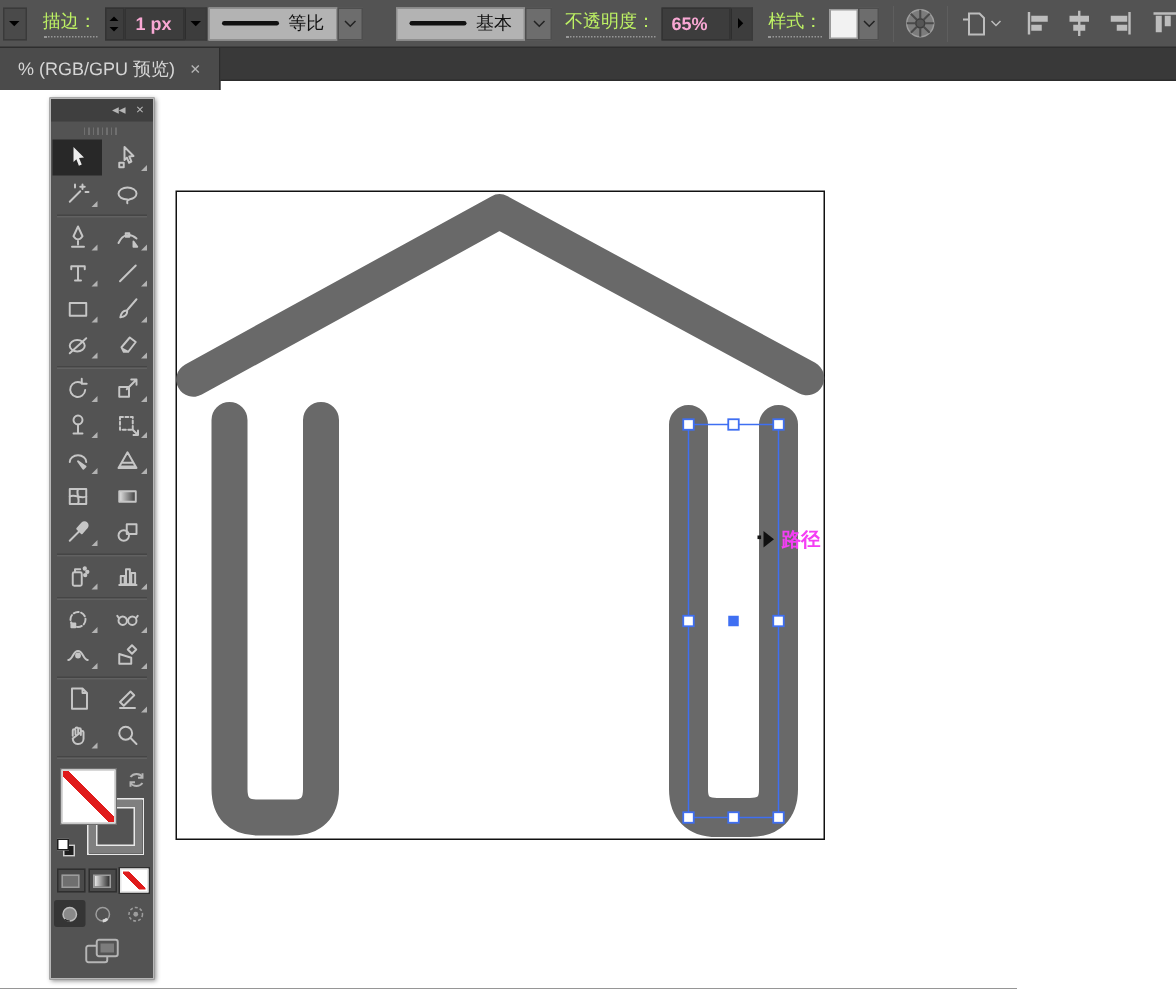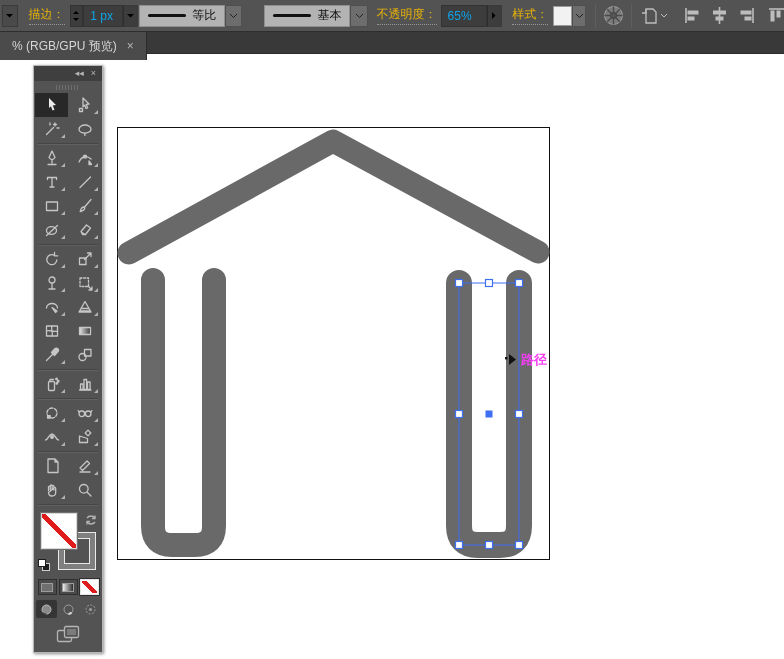--- a/index.html
+++ b/index.html
@@ -3,23 +3,23 @@
 <meta charset="utf-8">
 <style>
   html,body{margin:0;padding:0;background:#2b2b2b;}
   *{box-sizing:border-box;}
   #app{position:relative;width:784px;height:659px;overflow:hidden;
        font-family:"Liberation Sans","DejaVu Sans",sans-serif;background:#fff;}
 
   
   .toolbar{position:absolute;left:0;top:0;width:784px;height:32px;background:#535353;
            border-bottom:1px solid #2e2e2e;display:flex;align-items:center;white-space:nowrap;}
-  .tb-label{color:#eab308;font-size:12px;border-bottom:1px dotted #979797;padding-bottom:1px;}
-  .tb-field{background:#3d3d3d;color:#0ea5e9;font-size:12px;height:22px;display:flex;
-            align-items:center;padding:0 6px;border:1px solid #333;}
+  .tb-label{color:#bef264;font-size:12px;border-bottom:1px dotted #979797;padding-bottom:1px;}
+  .tb-field{background:#3d3d3d;color:#f9a8d4;font-size:12px;height:22px;display:flex;
+            align-items:center;padding:0 6px;border:1px solid #333;font-weight:bold;}
   .chev-btn{height:22px;width:18px;display:flex;align-items:center;justify-content:center;background:#4a4a4a;border:1px solid #3a3a3a;}
   .chev-dark{background:#3d3d3d;border-left:1px solid #2e2e2e;}
   .lightbox{background:#b3b3b3;height:22px;display:flex;align-items:center;gap:6px;
             padding:0 8px;color:#111;font-size:12px;border:1px solid #8f8f8f;}
   .lightbox .pline{width:38px;height:3px;background:#111;border-radius:2px;}
   .lightbox-chev{height:22px;width:20px;display:flex;align-items:center;justify-content:center;
                  background:#6d6d6d;border:1px solid #4e4e4e;}
   .stepper{height:22px;width:16px;background:#3d3d3d;border:1px solid #333;display:flex;
            flex-direction:column;align-items:center;justify-content:center;gap:2px;}
   .vdiv{width:1px;height:24px;background:#404040;border-right:1px solid #5e5e5e;}

